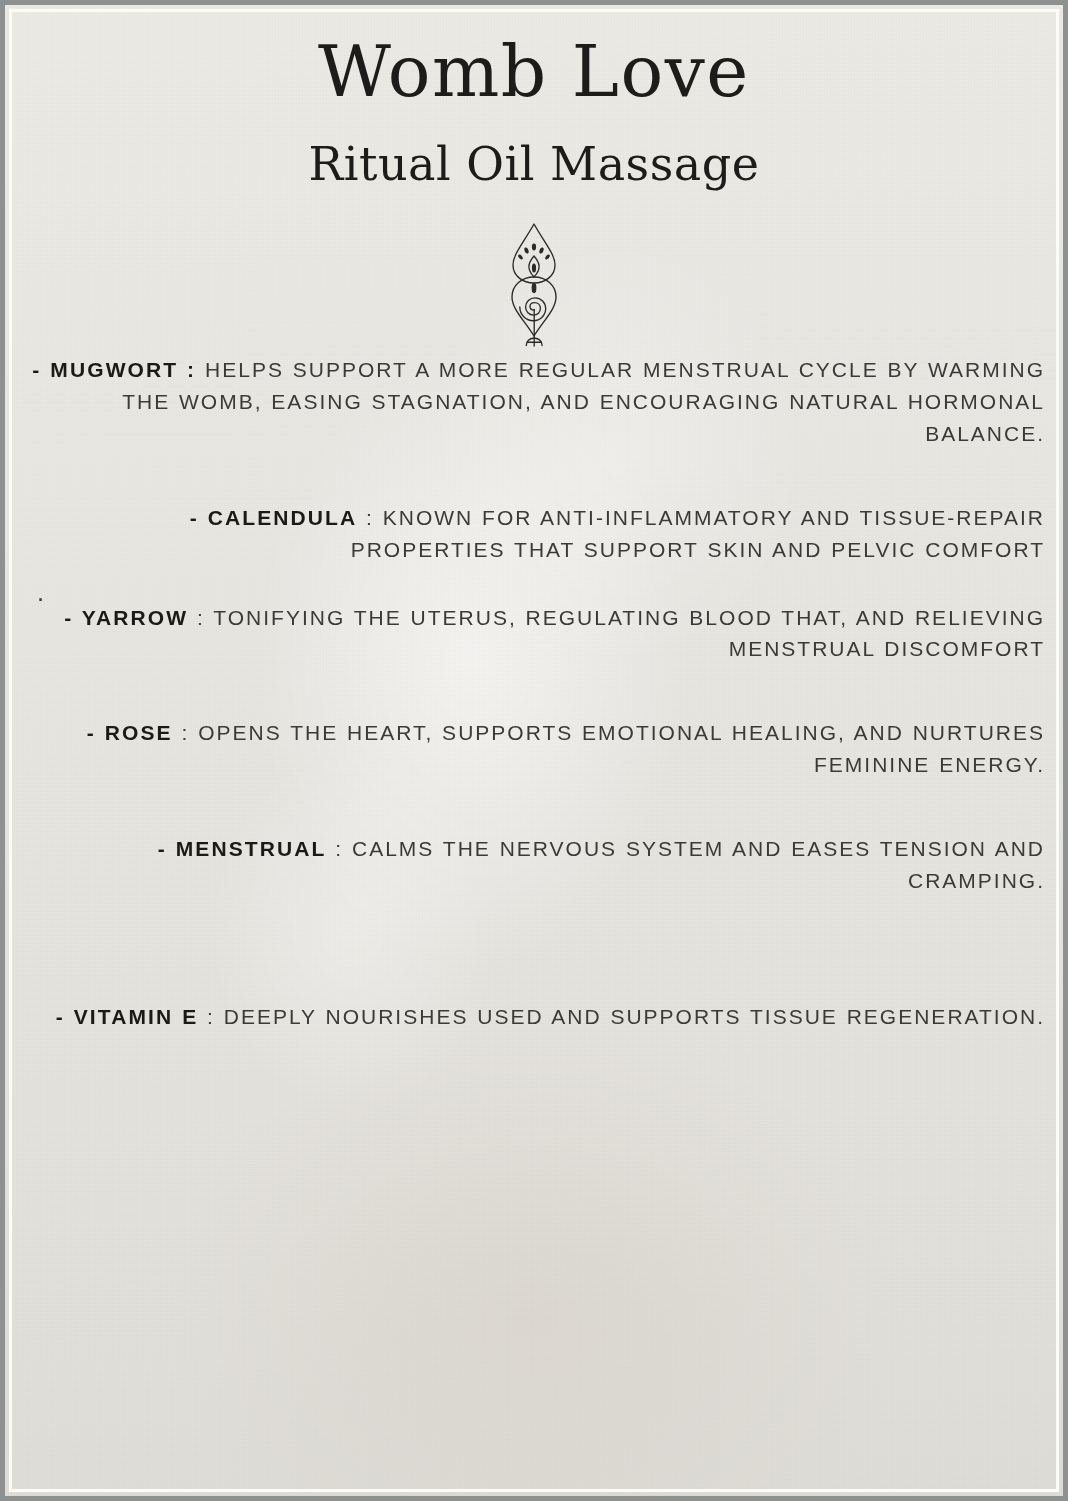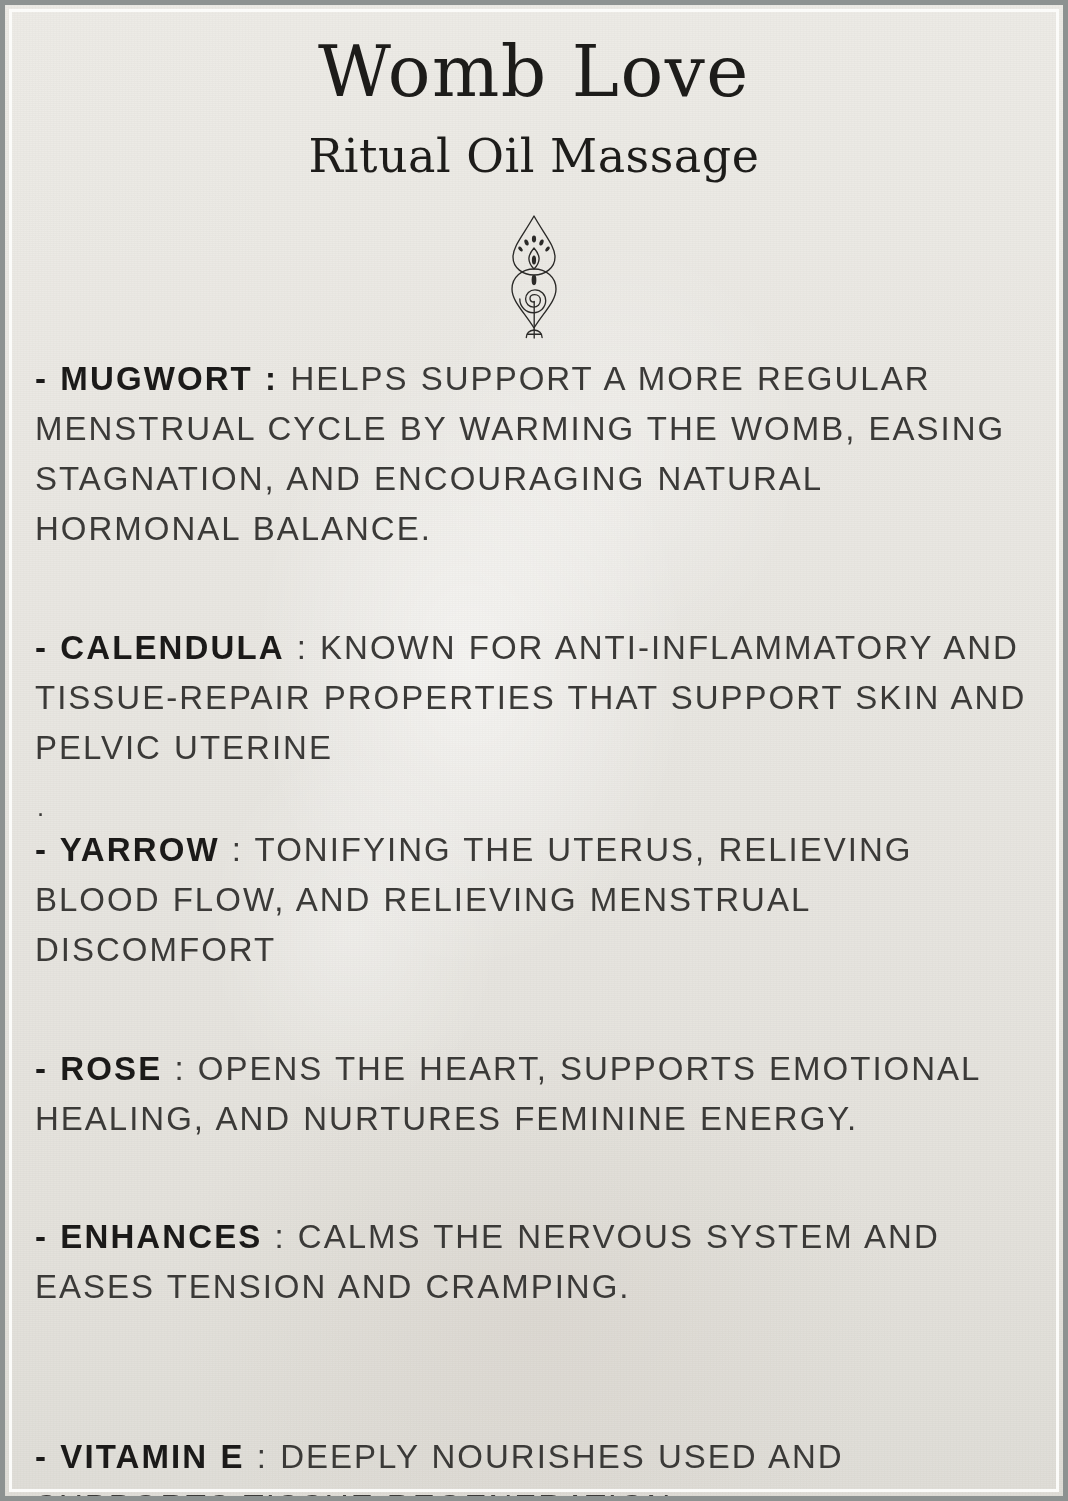--- a/index.html
+++ b/index.html
@@ -78,46 +78,47 @@
     margin: 0;
     padding-top: 31px;
   }
   #sub-title {
     font-family: "DejaVu Serif", "Liberation Serif", serif;
     font-weight: 400;
     font-size: 46px;
     line-height: 1;
     color: #1d1c1a;
     letter-spacing: 0.5px;
-    margin: 4px;
+    margin: 12px;
     padding-top: 22px;
   }
 
   
   #ornament-wrap {
     text-align: center;
     margin-top: 27px;
     height: 140px;
   }
   #ornament-icon svg { display: block; margin: 0 auto; }
 
   
   #herb-list {
     list-style: none;
     margin: 0;
     padding: 0 18px 0 22px;
   }
   .herb-item {
-    font-size: 33px;
+    font-size: 21px;
     line-height: 1.52;
     letter-spacing: 2.0px;
     color: #3b3a38;
     font-weight: 400;
-    margin: 8px;
+    margin: 0;
     word-spacing: 1px;
+    text-align: right;
   }
   .herb-name {
     font-weight: 700;
     color: #1b1a19;
     letter-spacing: 2.1px;
   }
   .orphan-dot {
     font-size: 25.5px;
     line-height: 1.1;
     color: #3b3a38;
@@ -180,40 +181,40 @@
 
     <ul id="herb-list">
 
       <li class="herb-item">
         <span class="herb-name">- MUGWORT :</span><span> HELPS SUPPORT A MORE REGULAR MENSTRUAL CYCLE BY WARMING THE WOMB, EASING STAGNATION, AND ENCOURAGING NATURAL HORMONAL BALANCE.</span>
       </li>
 
       <div class="gap-lg"></div>
 
       <li class="herb-item">
-        <span class="herb-name">- CALENDULA</span><span> : KNOWN FOR ANTI-INFLAMMATORY AND TISSUE-REPAIR PROPERTIES THAT SUPPORT SKIN AND PELVIC UTERINE</span>
+        <span class="herb-name">- CALENDULA</span><span> : KNOWN FOR ANTI-INFLAMMATORY AND TISSUE-REPAIR PROPERTIES THAT SUPPORT SKIN AND PELVIC COMFORT</span>
       </li>
 
       <div class="gap-sm"></div>
       <div class="orphan-dot">.</div>
 
       <li class="herb-item">
-        <span class="herb-name">- YARROW</span><span> : TONIFYING THE UTERUS, RELIEVING BLOOD FLOW, AND RELIEVING MENSTRUAL DISCOMFORT</span>
+        <span class="herb-name">- YARROW</span><span> : TONIFYING THE UTERUS, REGULATING BLOOD THAT, AND RELIEVING MENSTRUAL DISCOMFORT</span>
       </li>
 
       <div class="gap-lg"></div>
 
       <li class="herb-item">
         <span class="herb-name">- ROSE</span><span> :  OPENS THE HEART, SUPPORTS EMOTIONAL HEALING, AND NURTURES FEMININE ENERGY.</span>
       </li>
 
       <div class="gap-lg"></div>
 
       <li class="herb-item">
-        <span class="herb-name">- ENHANCES</span><span> : CALMS THE NERVOUS SYSTEM AND EASES TENSION AND CRAMPING.</span>
+        <span class="herb-name">- MENSTRUAL</span><span> : CALMS THE NERVOUS SYSTEM AND EASES TENSION AND CRAMPING.</span>
       </li>
 
       <div class="gap-lg"></div>
 
 
       <div class="gap-lg"></div>
 
       <li class="herb-item">
         <span class="herb-name">- VITAMIN E</span><span> : DEEPLY NOURISHES USED AND SUPPORTS TISSUE REGENERATION.</span>
       </li>

